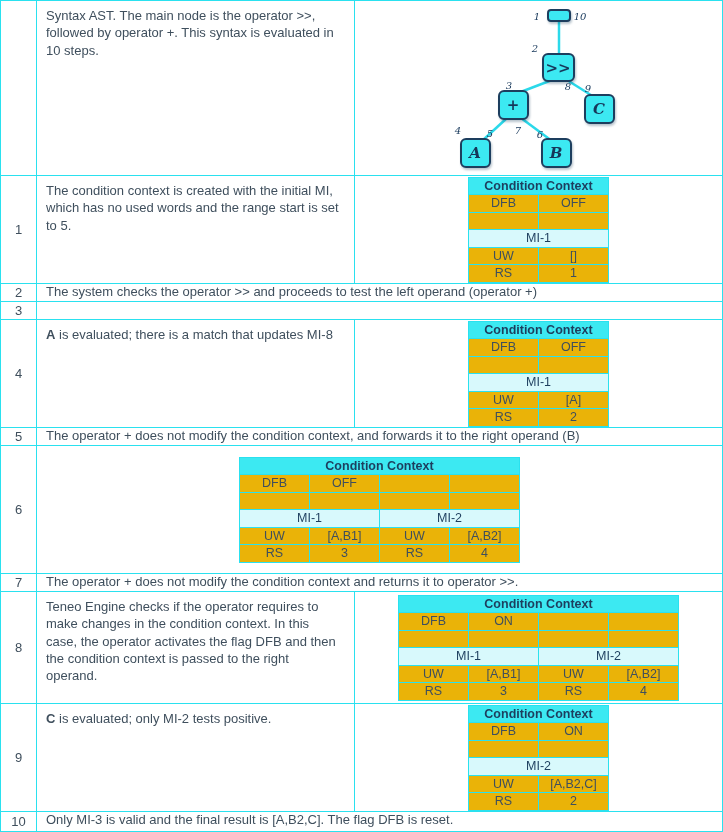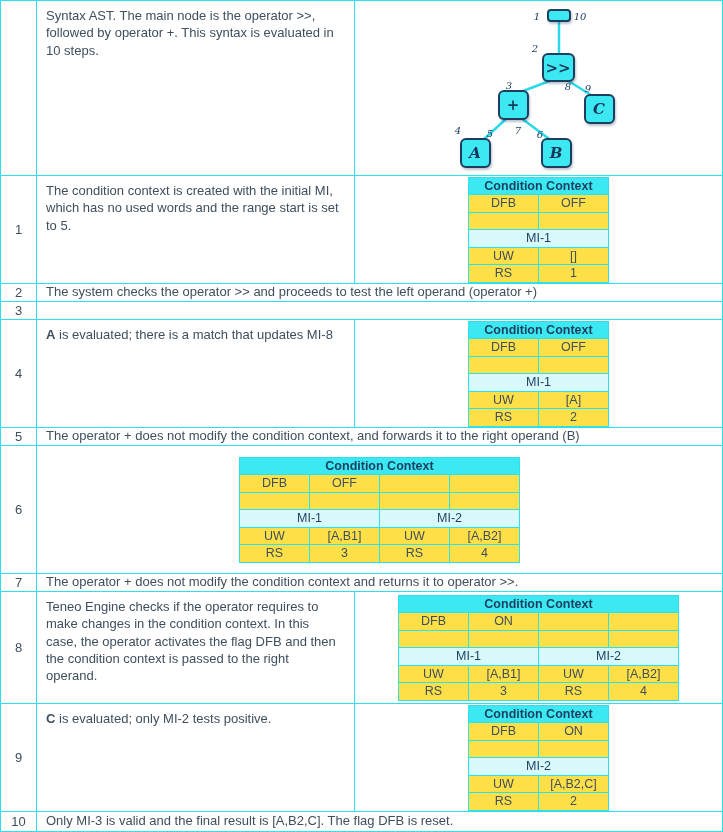--- a/index.html
+++ b/index.html
@@ -10,31 +10,31 @@
     color:#3f4f5d;
     border:1px solid #2ae1ef;
     box-sizing:border-box;
     background:#fff;
   }
   .row{display:flex;border-top:1px solid #2ae1ef;box-sizing:border-box;align-items:stretch;}
   .row:first-child{border-top:none;}
   .cell-num{flex:0 0 36px;border-right:1px solid #2ae1ef;display:flex;align-items:center;justify-content:center;box-sizing:border-box;}
   .cell-text{flex:0 0 318px;border-right:1px solid #2ae1ef;display:flex;align-items:flex-start;padding:6px 12px 6px 9px;box-sizing:border-box;line-height:1.33;}
   .cell-right{flex:1 1 auto;display:flex;align-items:center;justify-content:center;box-sizing:border-box;position:relative;overflow:hidden;}
-  .cell-span{flex:1 1 auto;display:flex;align-items:center;padding:0 10px 0 9px;box-sizing:border-box;line-height:1.3;}
+  .cell-span{flex:1 1 auto;display:flex;padding:0 10px 0 9px;box-sizing:border-box;line-height:1.3;}
   .h-top{height:174px}
   .h-a{height:108px}
   .h-s{height:18px}
   .h-b{height:128px}
   .h-c{height:112px}
   .h-d{height:108px}
   .h-e{height:20px}
 
   
-  .cc{border-collapse:collapse;background:#fde047;font-size:12.5px;table-layout:fixed;}
+  .cc{border-collapse:collapse;background:#eab308;font-size:12.5px;table-layout:fixed;}
   .cc td{border:1px solid #2ae1ef;text-align:center;height:16.5px;padding:0 2px;color:#3f4f5d;overflow:hidden;white-space:nowrap;}
   .cc td.title{background:#3ce9f2;color:#1d3e5e;font-weight:bold;}
   .cc td.mi{background:#d8f9fc;color:#1d3e5e;font-weight:normal;}
   .w70{width:70px;}
 
   
   .ast{display:block;}
   .ast line{stroke:#2bd9ea;stroke-width:2.5;}
   .ast rect.node{fill:#3ce9f2;stroke:#1d3e5e;stroke-width:2;filter:drop-shadow(1px 2px 1px rgba(20,60,90,0.30));}
   .ast text.label{font-family:"DejaVu Serif",serif;font-style:italic;font-weight:bold;font-size:15px;fill:#16375a;text-anchor:middle;}

